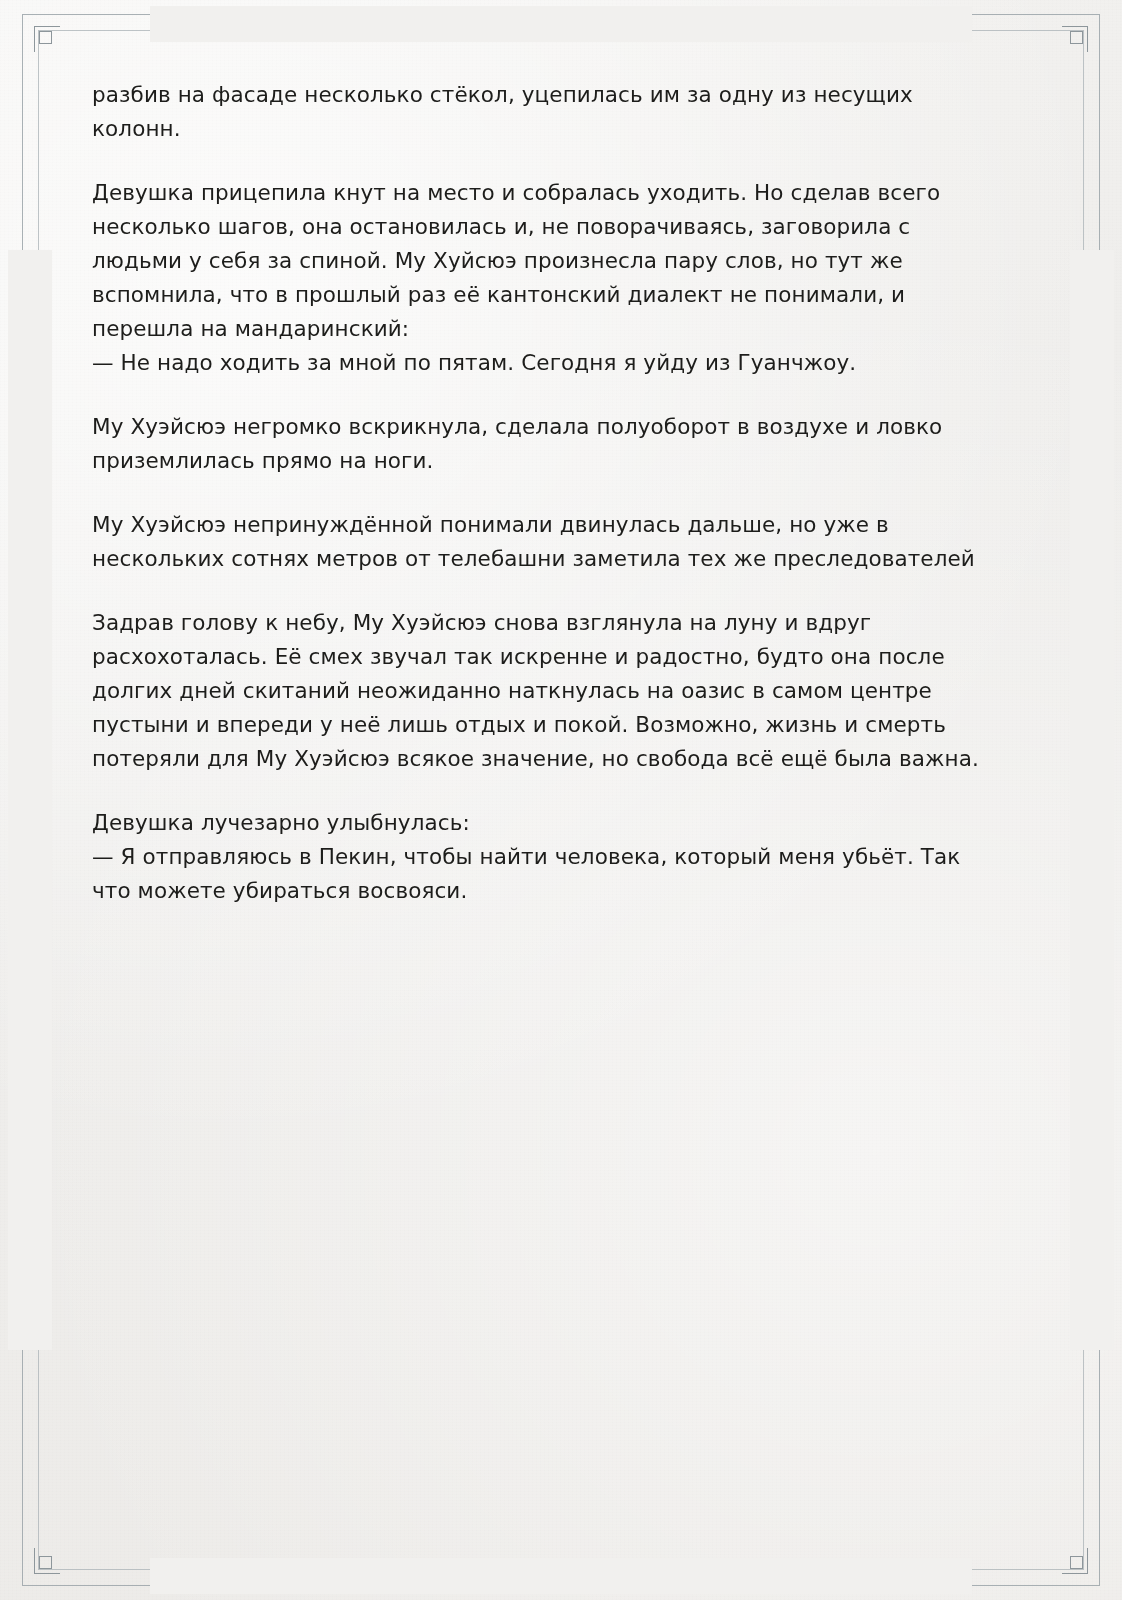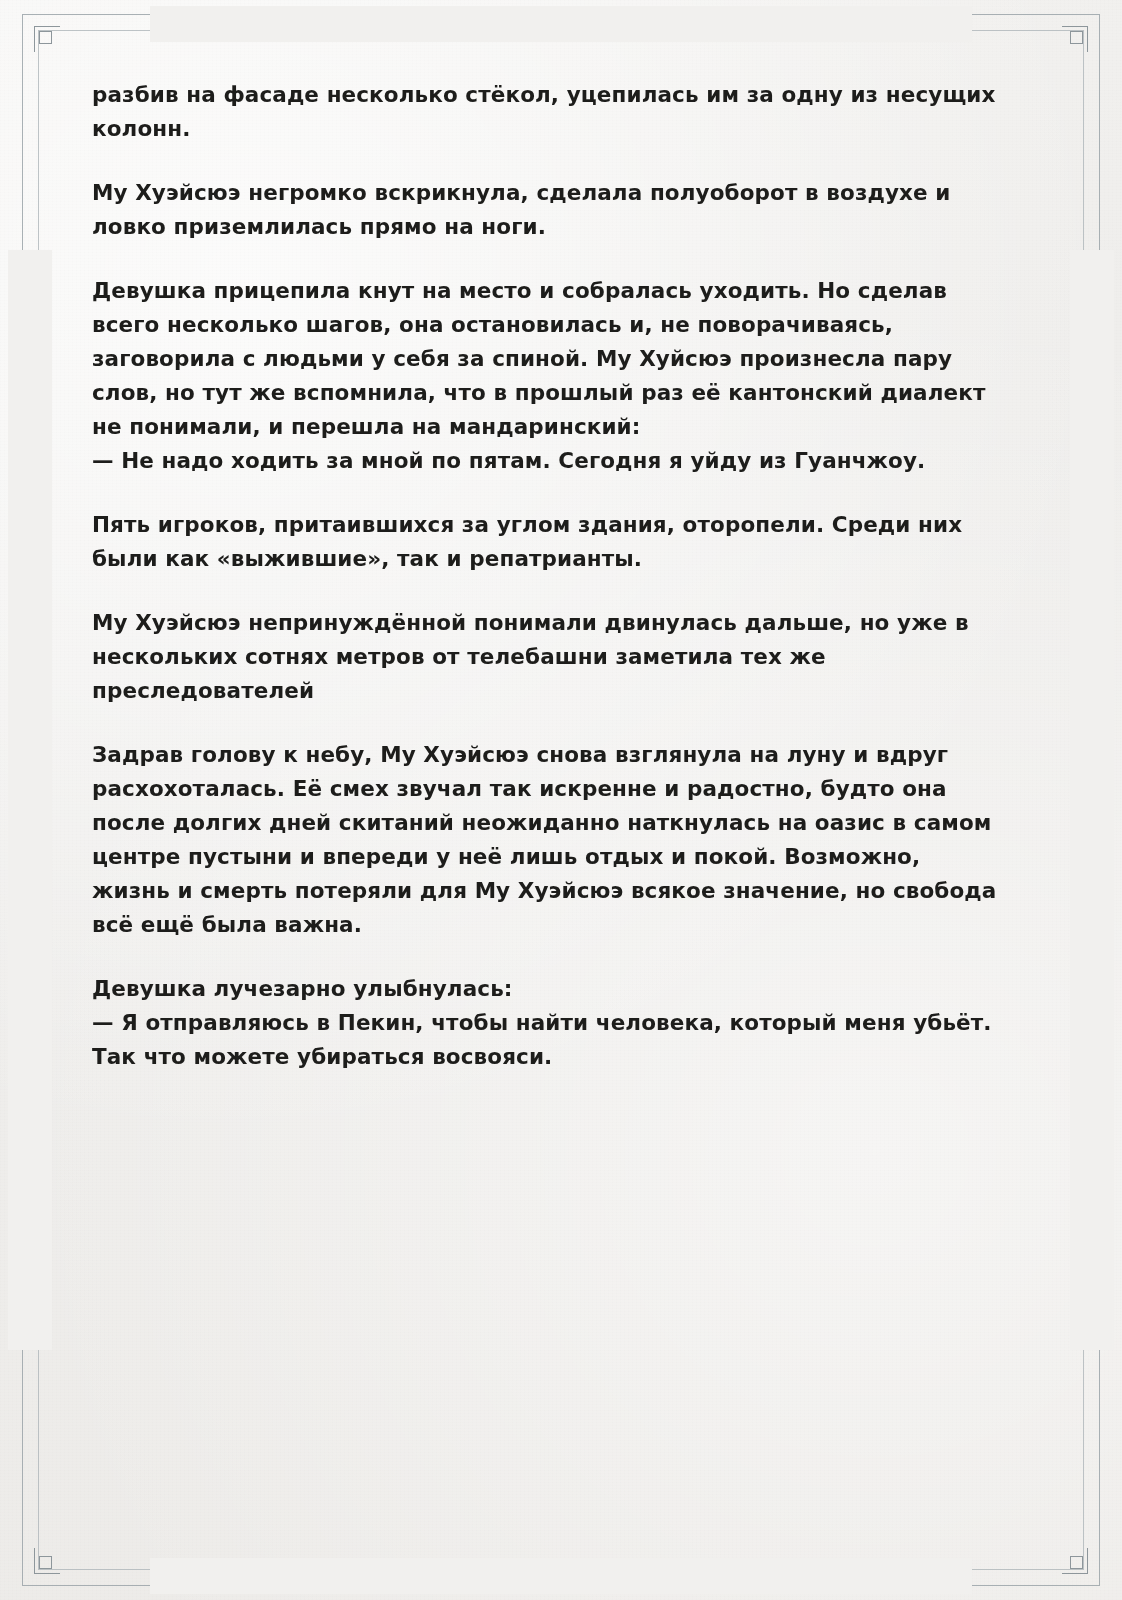--- a/index.html
+++ b/index.html
@@ -117,21 +117,20 @@
     top: 78px;
     width: 910px;
     color: #1d1d1b;
     font-size: 21.5px;
     line-height: 34px;
     letter-spacing: .1px;
   }
   .para {
     margin: 0 0 30px 0;
     white-space: pre-line;
-    font-weight: bold;
   }
   .para:last-child { margin-bottom: 16px; }
 </style>
 </head>
 <body>
 
 <div class="page">
 
   <div class="grain"></div>
 
@@ -160,23 +159,22 @@
       <span class="v"></span>
     </div>
 
   <div class="sq sq-tl"></div>
   <div class="sq sq-tr"></div>
   <div class="sq sq-bl"></div>
   <div class="sq sq-br"></div>
 
   <div class="content">
     <p class="para">разбив на фасаде несколько стёкол, уцепилась им за одну из несущих колонн.</p>
-    <p class="para">Му Хуэйсюэ негромко вскрикнула, сделала полуоборот в воздухе и ловко приземлилась прямо на ноги.</p>
     <p class="para">Девушка прицепила кнут на место и собралась уходить. Но сделав всего несколько шагов, она остановилась и, не поворачиваясь, заговорила с людьми у себя за спиной. Му Хуйсюэ произнесла пару слов, но тут же вспомнила, что в прошлый раз её кантонский диалект не понимали, и перешла на мандаринский:
 — Не надо ходить за мной по пятам. Сегодня я уйду из Гуанчжоу.</p>
-    <p class="para">Пять игроков, притаившихся за углом здания, оторопели. Среди них были как «выжившие», так и репатрианты.</p>
+    <p class="para">Му Хуэйсюэ негромко вскрикнула, сделала полуоборот в воздухе и ловко приземлилась прямо на ноги.</p>
     <p class="para">Му Хуэйсюэ непринуждённой понимали двинулась дальше, но уже в нескольких сотнях метров от телебашни заметила тех же преследователей</p>
     <p class="para">Задрав голову к небу, Му Хуэйсюэ снова взглянула на луну и вдруг расхохоталась. Её смех звучал так искренне и радостно, будто она после долгих дней скитаний неожиданно наткнулась на оазис в самом центре пустыни и впереди у неё лишь отдых и покой. Возможно, жизнь и смерть потеряли для Му Хуэйсюэ всякое значение, но свобода всё ещё была важна.</p>
     <p class="para">Девушка лучезарно улыбнулась:
 — Я отправляюсь в Пекин, чтобы найти человека, который меня убьёт. Так что можете убираться восвояси.</p>
   </div>
 
 </div>
 
 </body></html>

